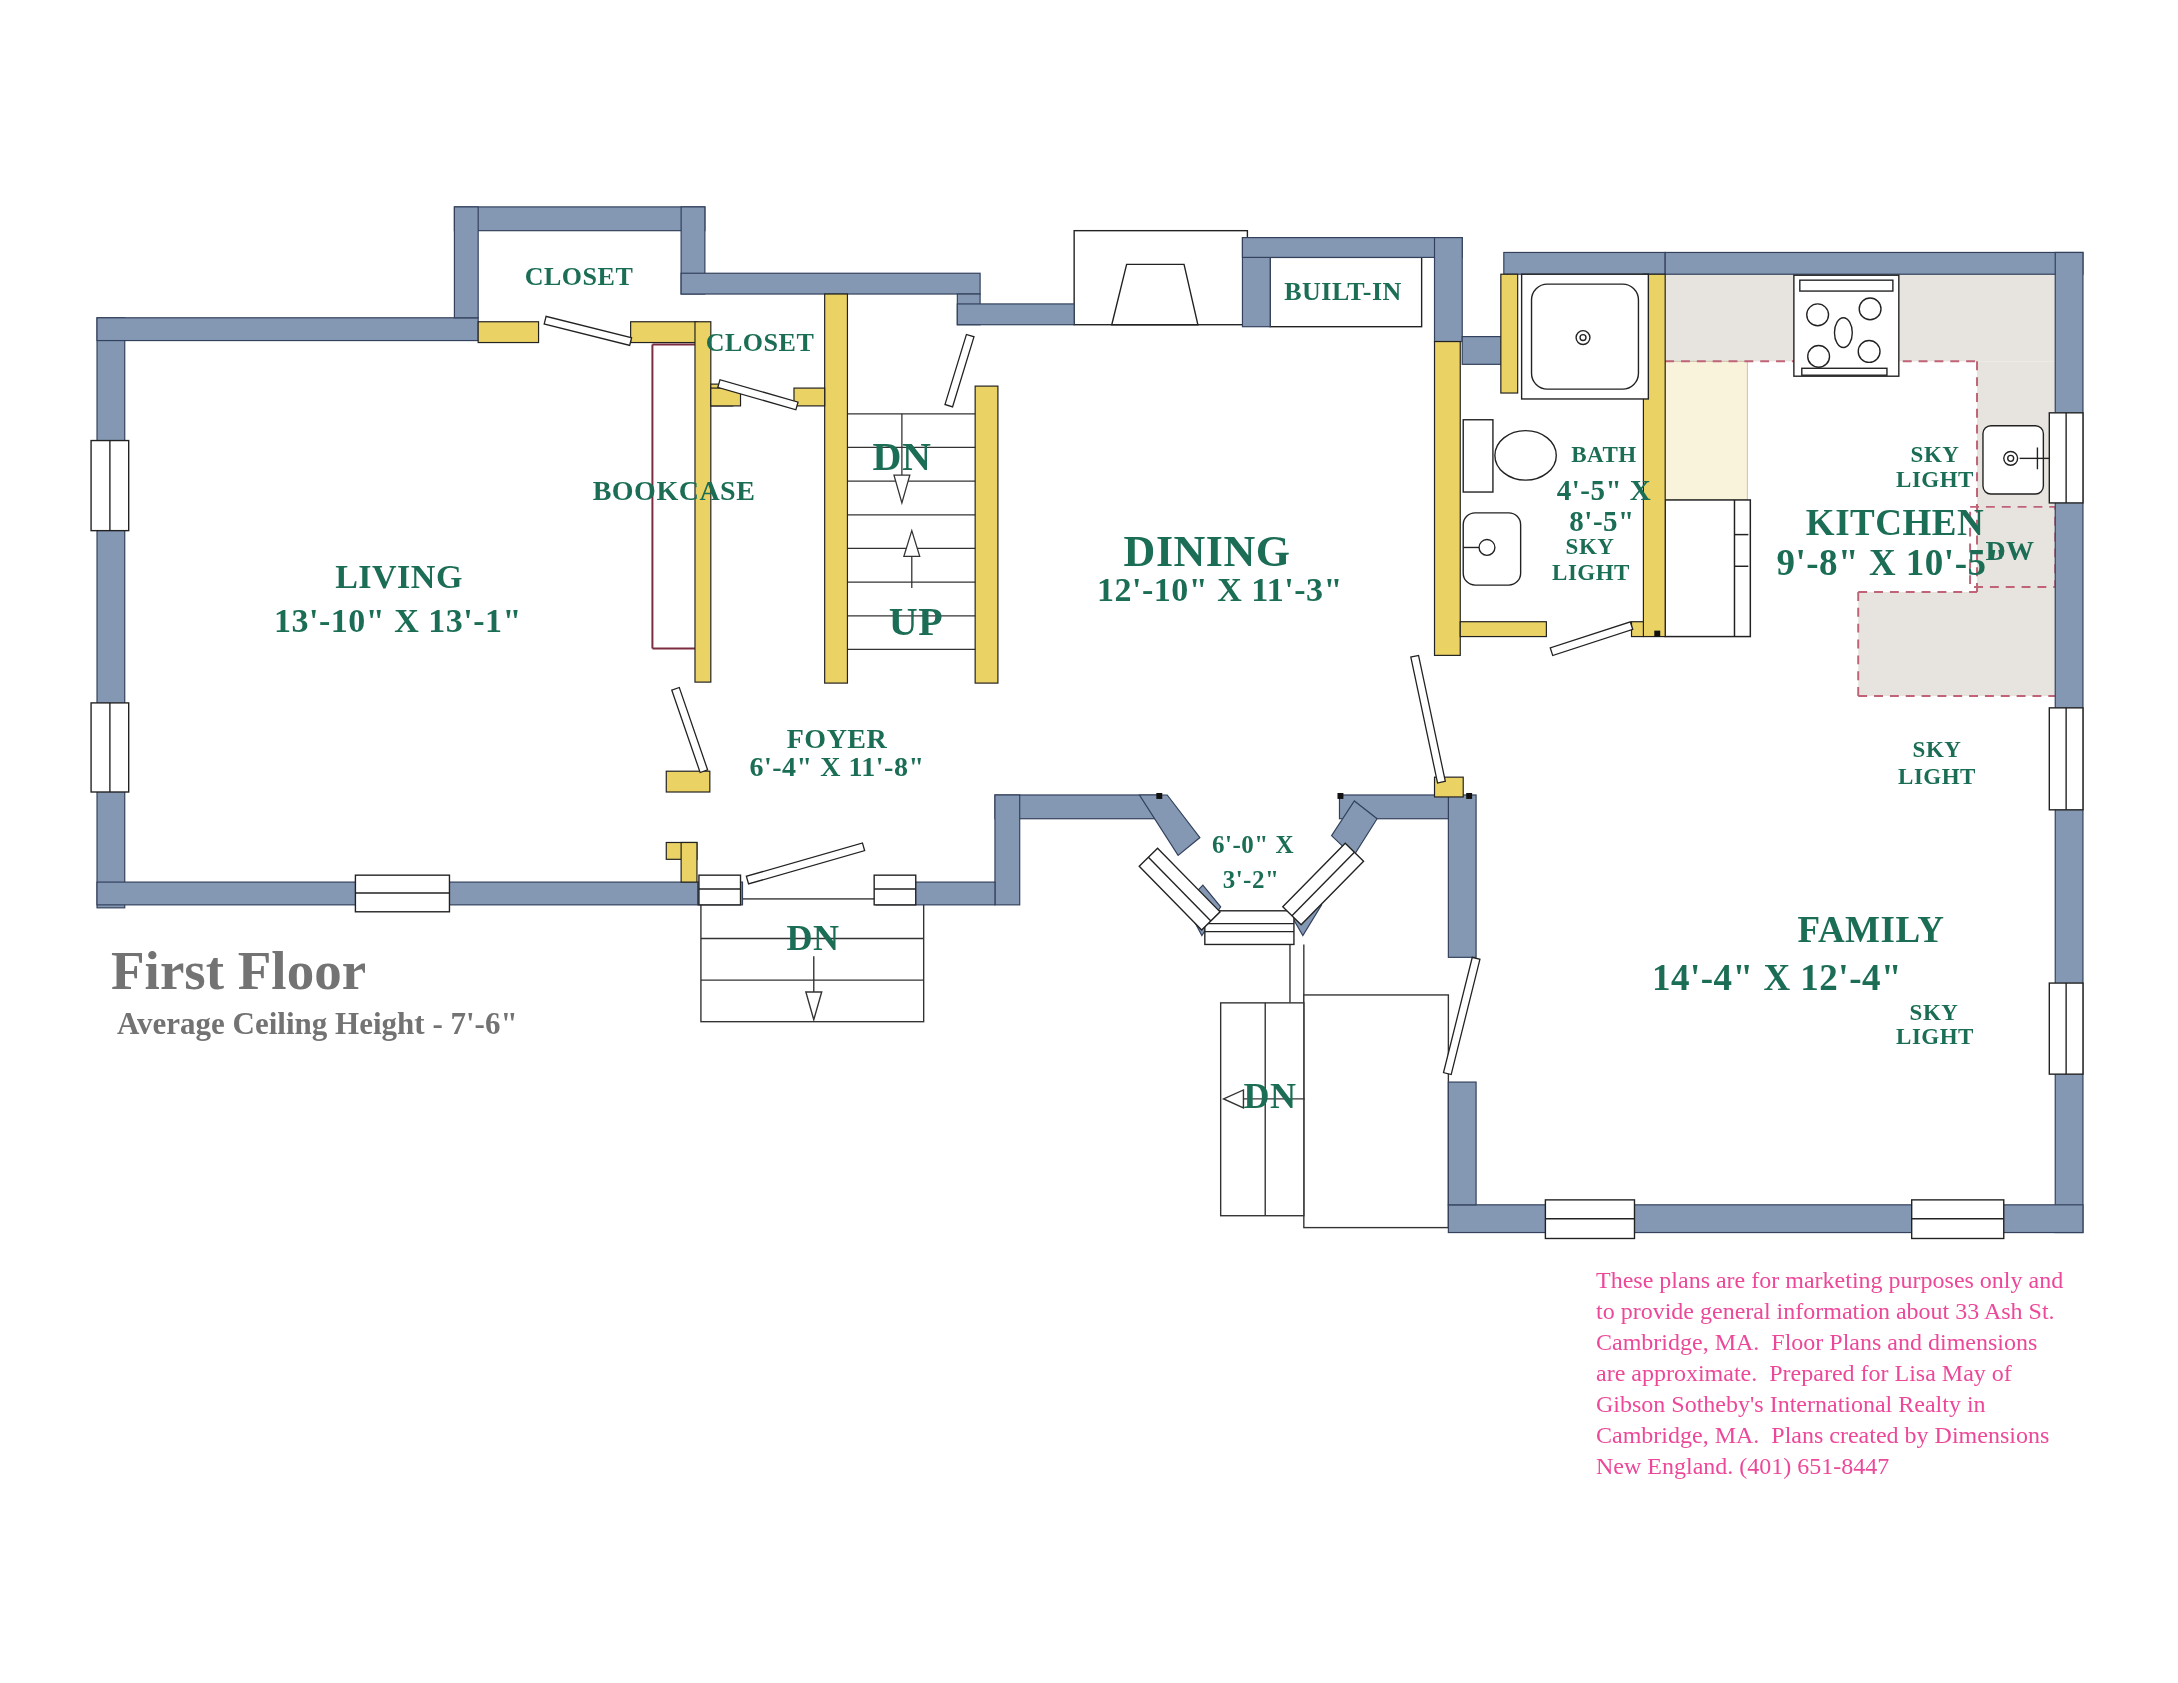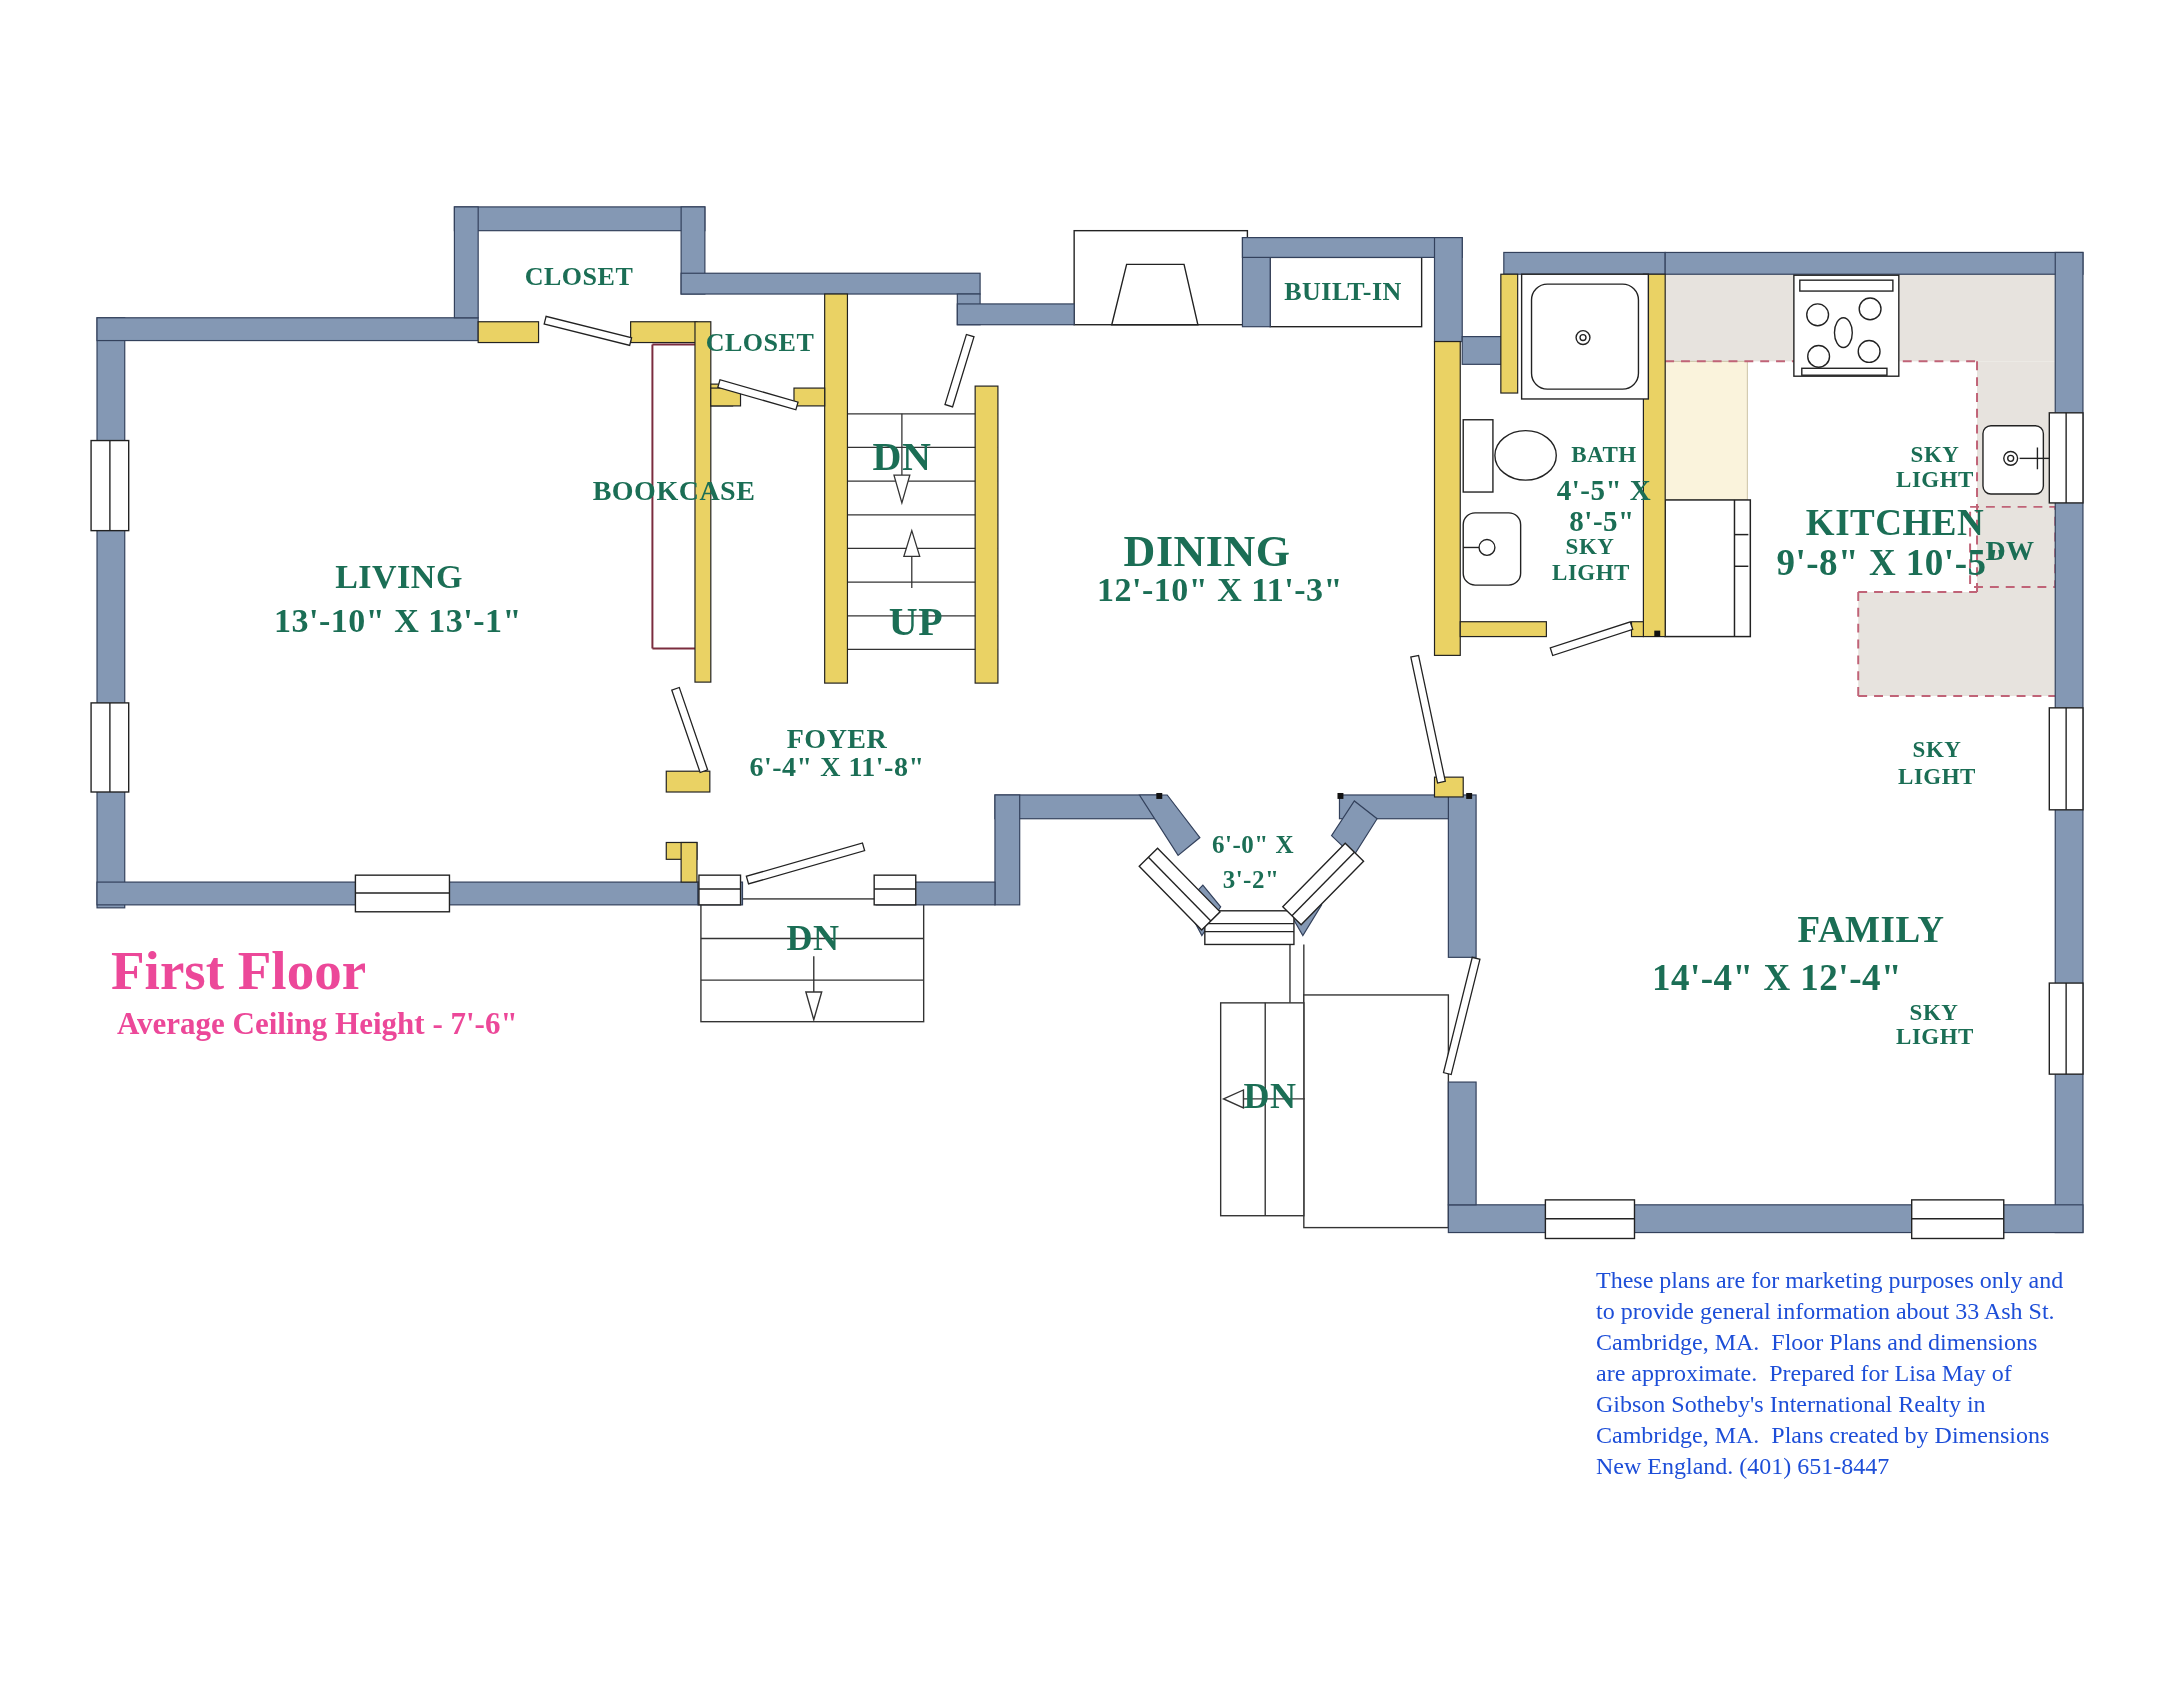--- a/index.html
+++ b/index.html
@@ -1,22 +1,22 @@
 <!DOCTYPE html>
 <html><head>
 <meta charset="utf-8">
 <style>
   html,body{margin:0;padding:0;background:#ffffff;}
   #canvas{position:relative;width:2178px;height:1683px;background:#ffffff;overflow:hidden;
           font-family:"Liberation Serif", serif;}
   #plan-svg{position:absolute;left:0;top:0;}
   .lbl{position:absolute;transform:translate(-50%,-50%);color:#1b6e55;font-weight:bold;
        white-space:pre;letter-spacing:0.5px;text-align:center;line-height:1;}
-  .title{position:absolute;color:#ec4899;font-weight:bold;white-space:pre;}
-  .disclaimer{position:absolute;left:1596px;top:1265px;width:535px;color:#1d4ed8;
+  .title{position:absolute;color:#737373;font-weight:bold;white-space:pre;}
+  .disclaimer{position:absolute;left:1596px;top:1265px;width:535px;color:#ec4899;
        font-size:24px;line-height:31px;font-weight:normal;}
   .disclaimer div{white-space:pre;}
 </style>
 </head>
 <body>
 
 <div id="canvas">
 
 <svg id="plan-svg" width="2178" height="1683" viewBox="0 0 2200 1700">
 

